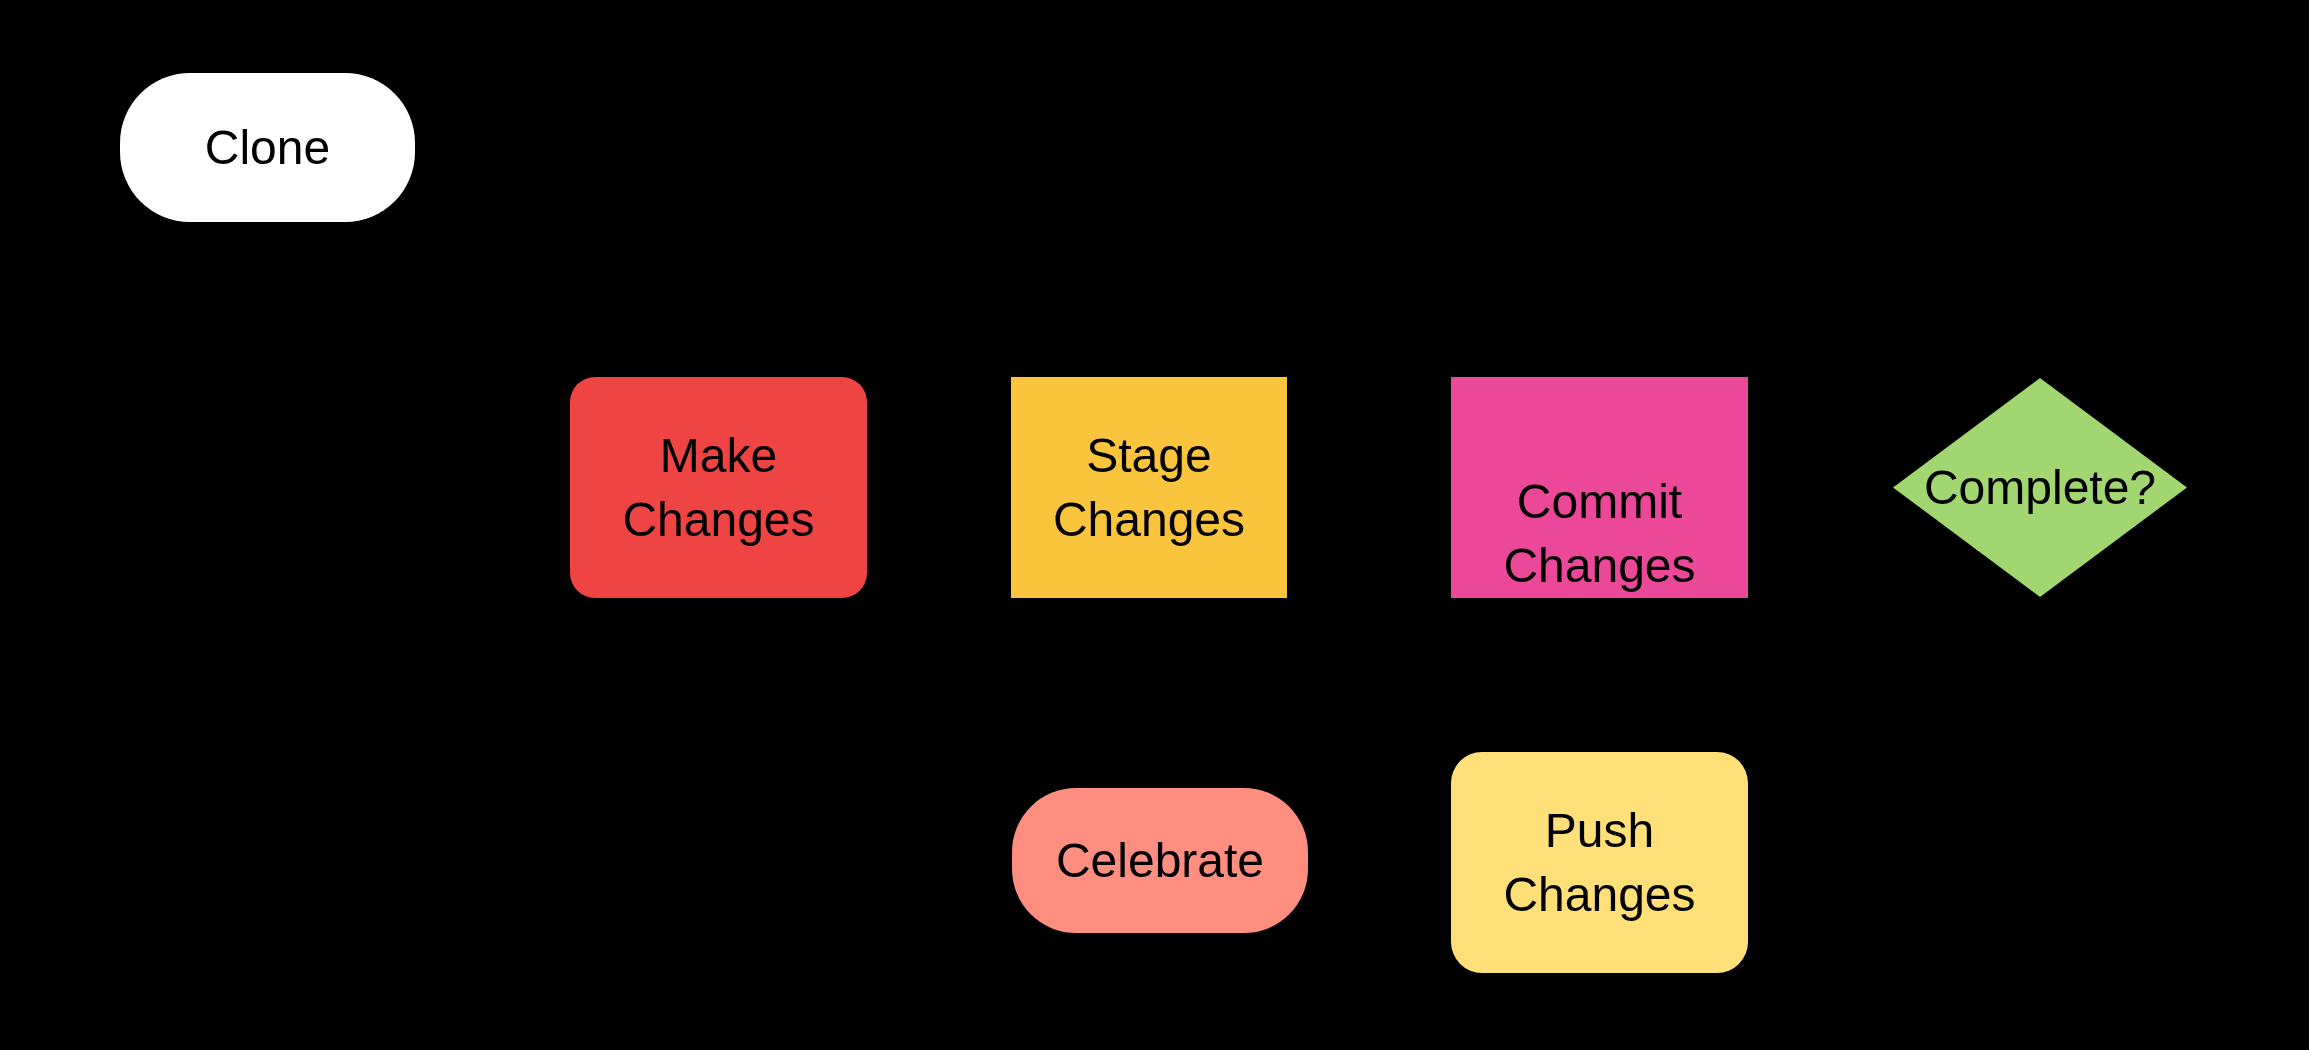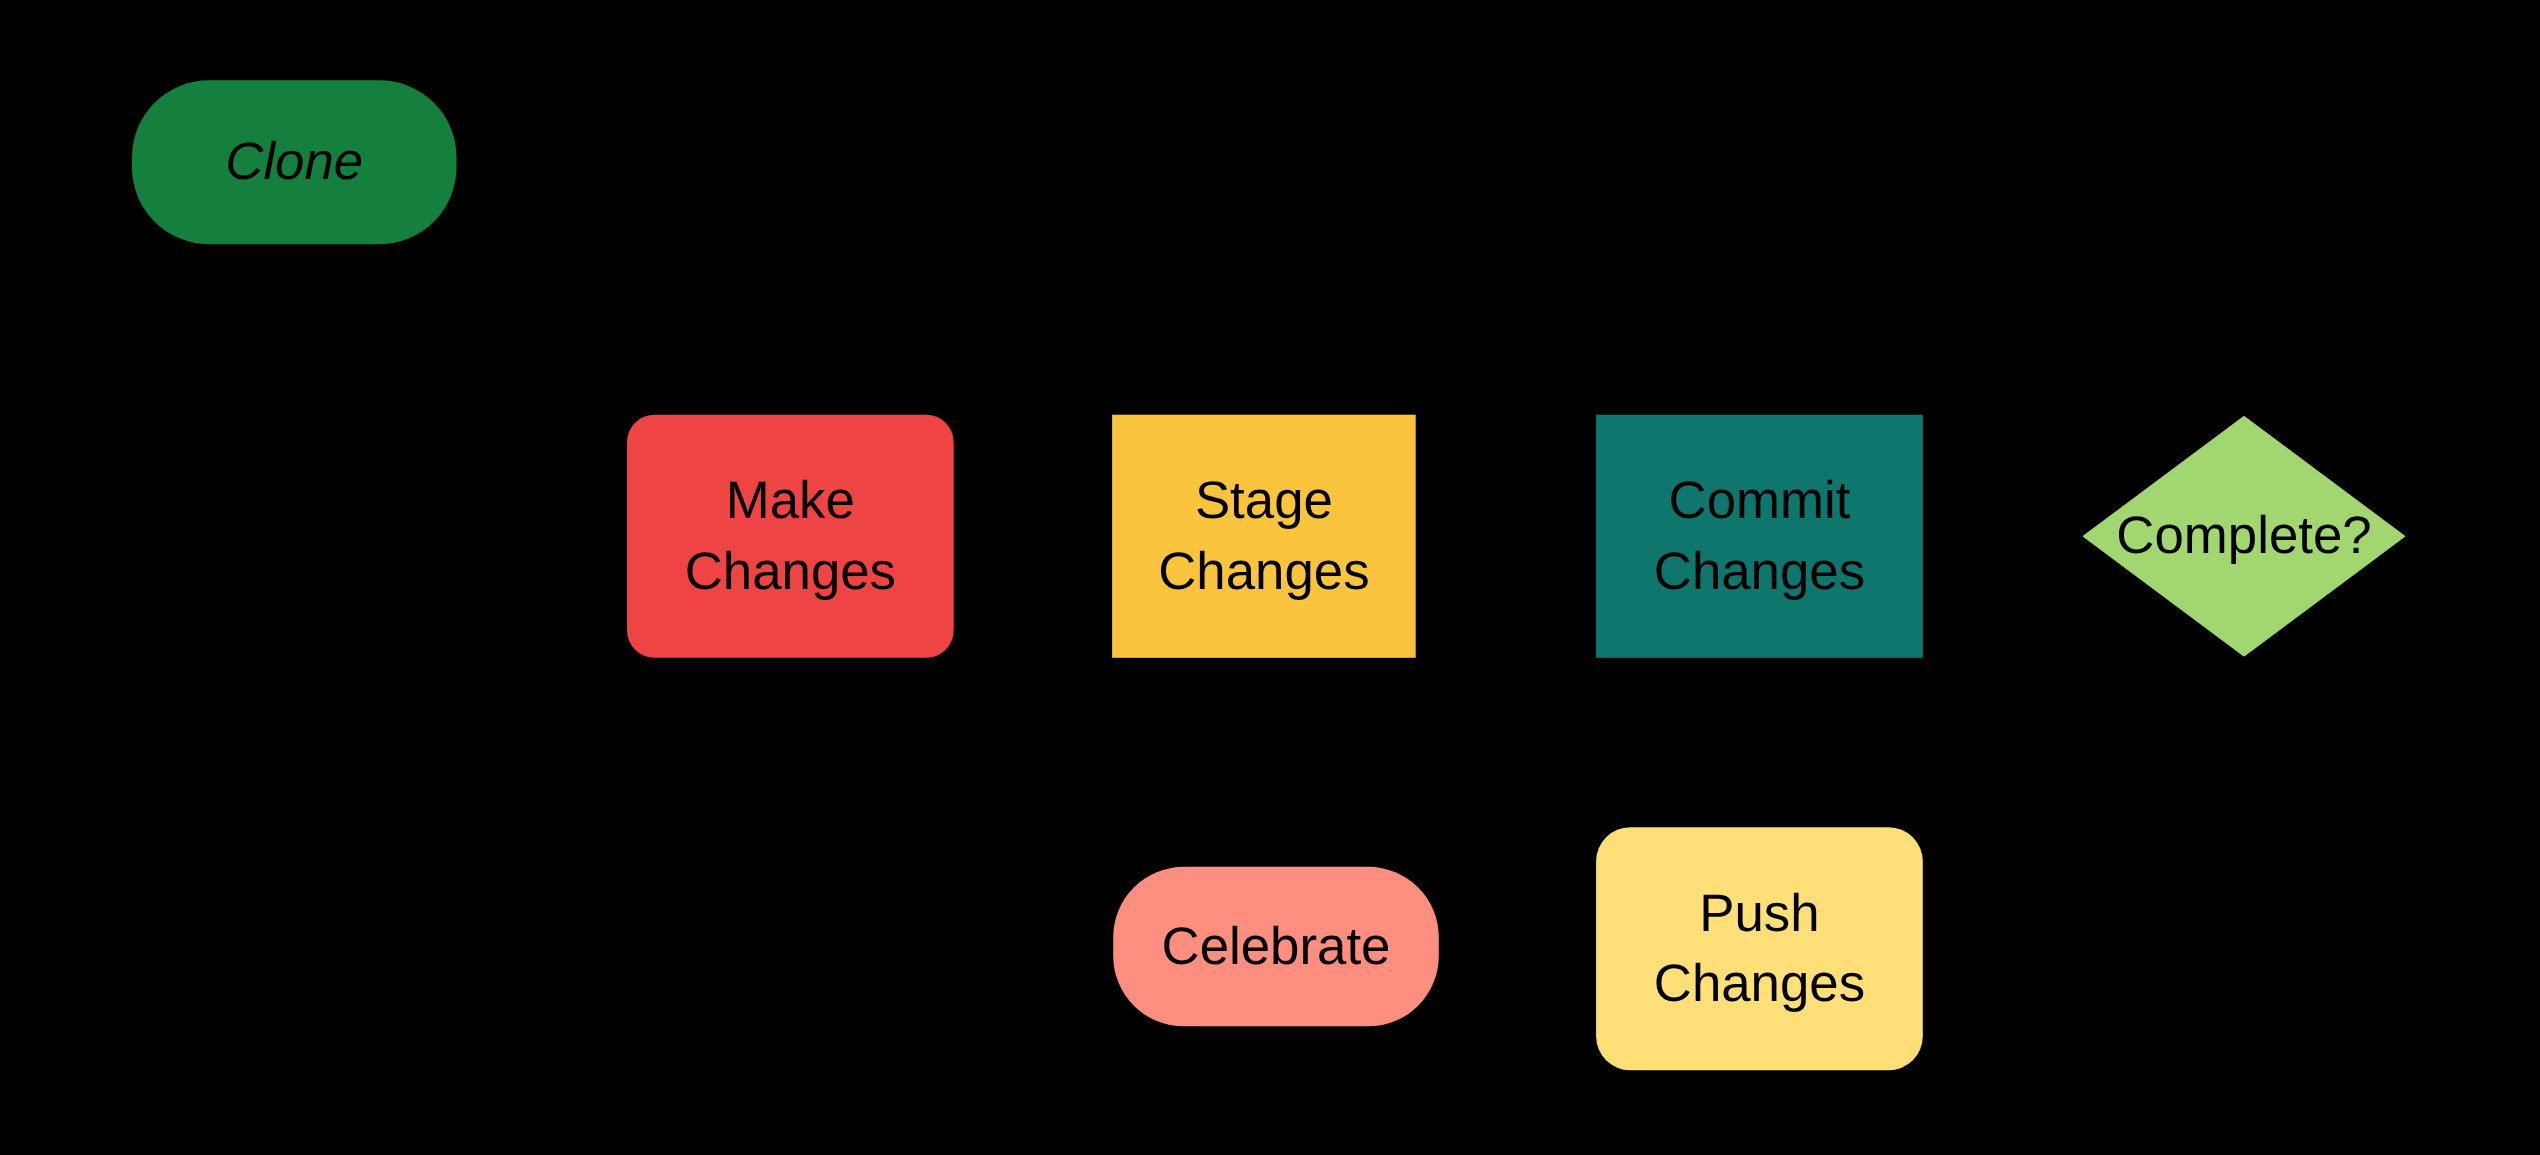--- a/index.html
+++ b/index.html
@@ -60,35 +60,35 @@
     left: 1893px; top: 378px;
     width: 294px; height: 219px;
     clip-path: polygon(50% 0%, 100% 50%, 50% 100%, 0% 50%);
   }
 </style>
 </head>
 <body style="background: rgb(0, 0, 0);">
 
 <div id="flowchart-canvas">
 
-  <div id="node-clone" class="node" style="background: #15803d; font-style: italic;">
+  <div id="node-clone" class="node" style="background: #ffffff;">
     <span class="node-label">Clone</span>
   </div>
 
   <div id="node-make-changes" class="node" style="background: #ef4444; border-radius: 25px;">
     <span class="node-label">Make
 Changes</span>
   </div>
 
   <div id="node-stage-changes" class="node" style="background: rgb(251, 196, 61);">
     <span class="node-label">Stage
 Changes</span>
   </div>
 
-  <div id="node-commit-changes" class="node" style="background: #0f766e;">
+  <div id="node-commit-changes" class="node" style="background: #ec4899; align-items: flex-end;">
     <span class="node-label">Commit
 Changes</span>
   </div>
 
   <div id="node-complete" class="node" style="background: rgb(161, 214, 113);">
     <span class="node-label">Complete?</span>
   </div>
 
   <div id="node-celebrate" class="node" style="background: rgb(253, 142, 128);">
     <span class="node-label">Celebrate</span>

